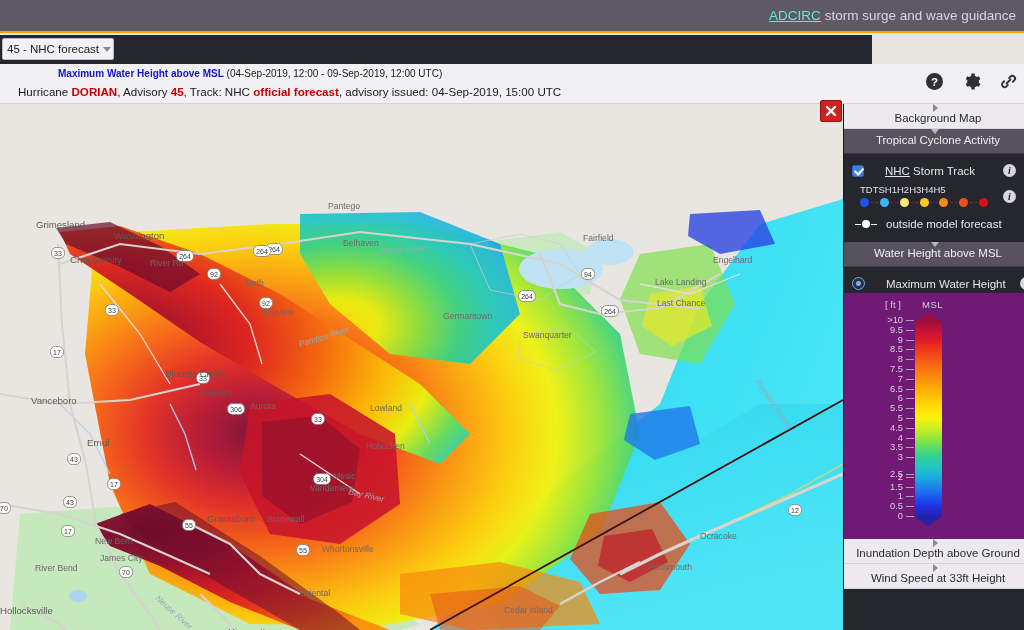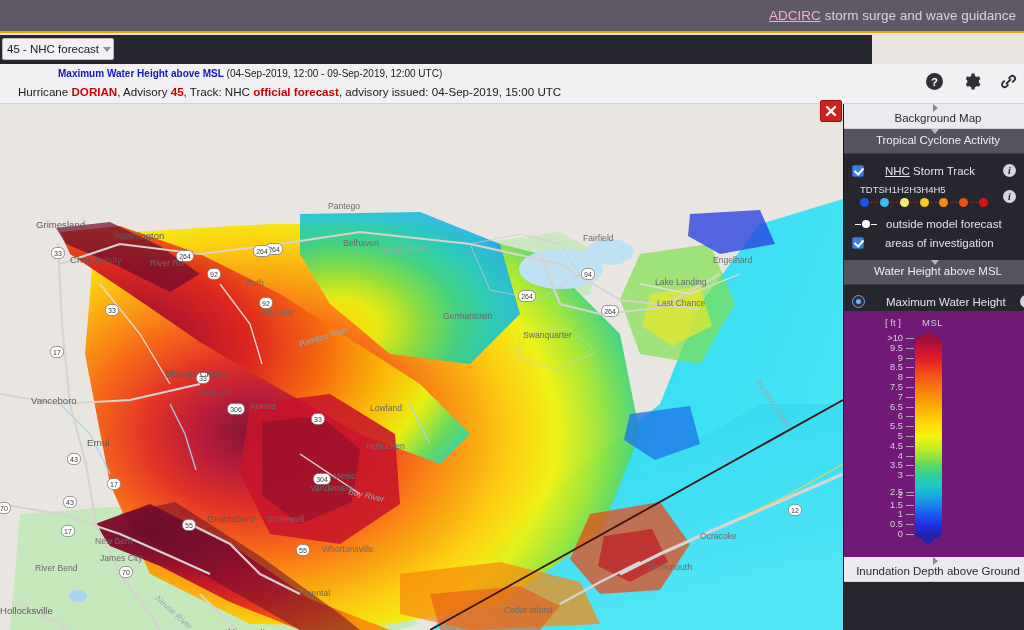--- a/index.html
+++ b/index.html
@@ -14,21 +14,21 @@
   
   .brandbar {
     position: absolute; top: 0; left: 0; width: 1024px; height: 33px;
     background: #5e5965;
     border-bottom: 2px solid #f0a500;
     display: flex; align-items: center; justify-content: flex-end;
   }
   .brandtext {
     font-size: 13.5px; color: #d8d4dc; padding-right: 8px; white-space: nowrap;
   }
-  .brandtext a { color: #f9a8d4; text-decoration: underline; }
+  .brandtext a { color: #5eead4; text-decoration: underline; }
 
   
   .toolbar {
     position: absolute; top: 35px; left: 0; width: 872px; height: 29px;
     background: #26262e;
   }
   .advisory-select {
     position: absolute; left: 2px; top: 3px;
     width: 112px; height: 22px;
     background: #f2f1f4; border: 1px solid #bdbac2; border-radius: 2px;
@@ -571,24 +571,20 @@
 
       <div class="om-row">
         <span class="om-sym">
           <span class="om-dash"></span>
           <span class="om-circ"></span>
           <span class="om-dash"></span>
         </span>
         <span class="txt">outside model forecast</span>
       </div>
 
-      <div class="row">
-        <span class="chk"></span>
-        <span class="txt">areas of investigation</span>
-      </div>
     </div>
 
     <div class="sec-header dark">
       <span class="arrow-d"></span>
       <span>Water Height above MSL</span>
     </div>
 
     <div class="sec-body" style="padding-bottom:0">
       <div class="row">
         <span class="radio"></span>
@@ -628,15 +624,19 @@
             <div class="tick" style="top: 198px;"><span>0</span><span class="dash"></span></div>
           </div>
       </div>
     </div>
 
     <div class="sec-header light">
       <span class="arrow-r"></span>
       <span>Inundation Depth above Ground</span>
     </div>
 
+    <div class="sec-header light">
+      <span class="arrow-r"></span>
+      <span>Wind Speed at 33ft Height</span>
+    </div>
 
   </div>
 </div>
 
 </body></html>

